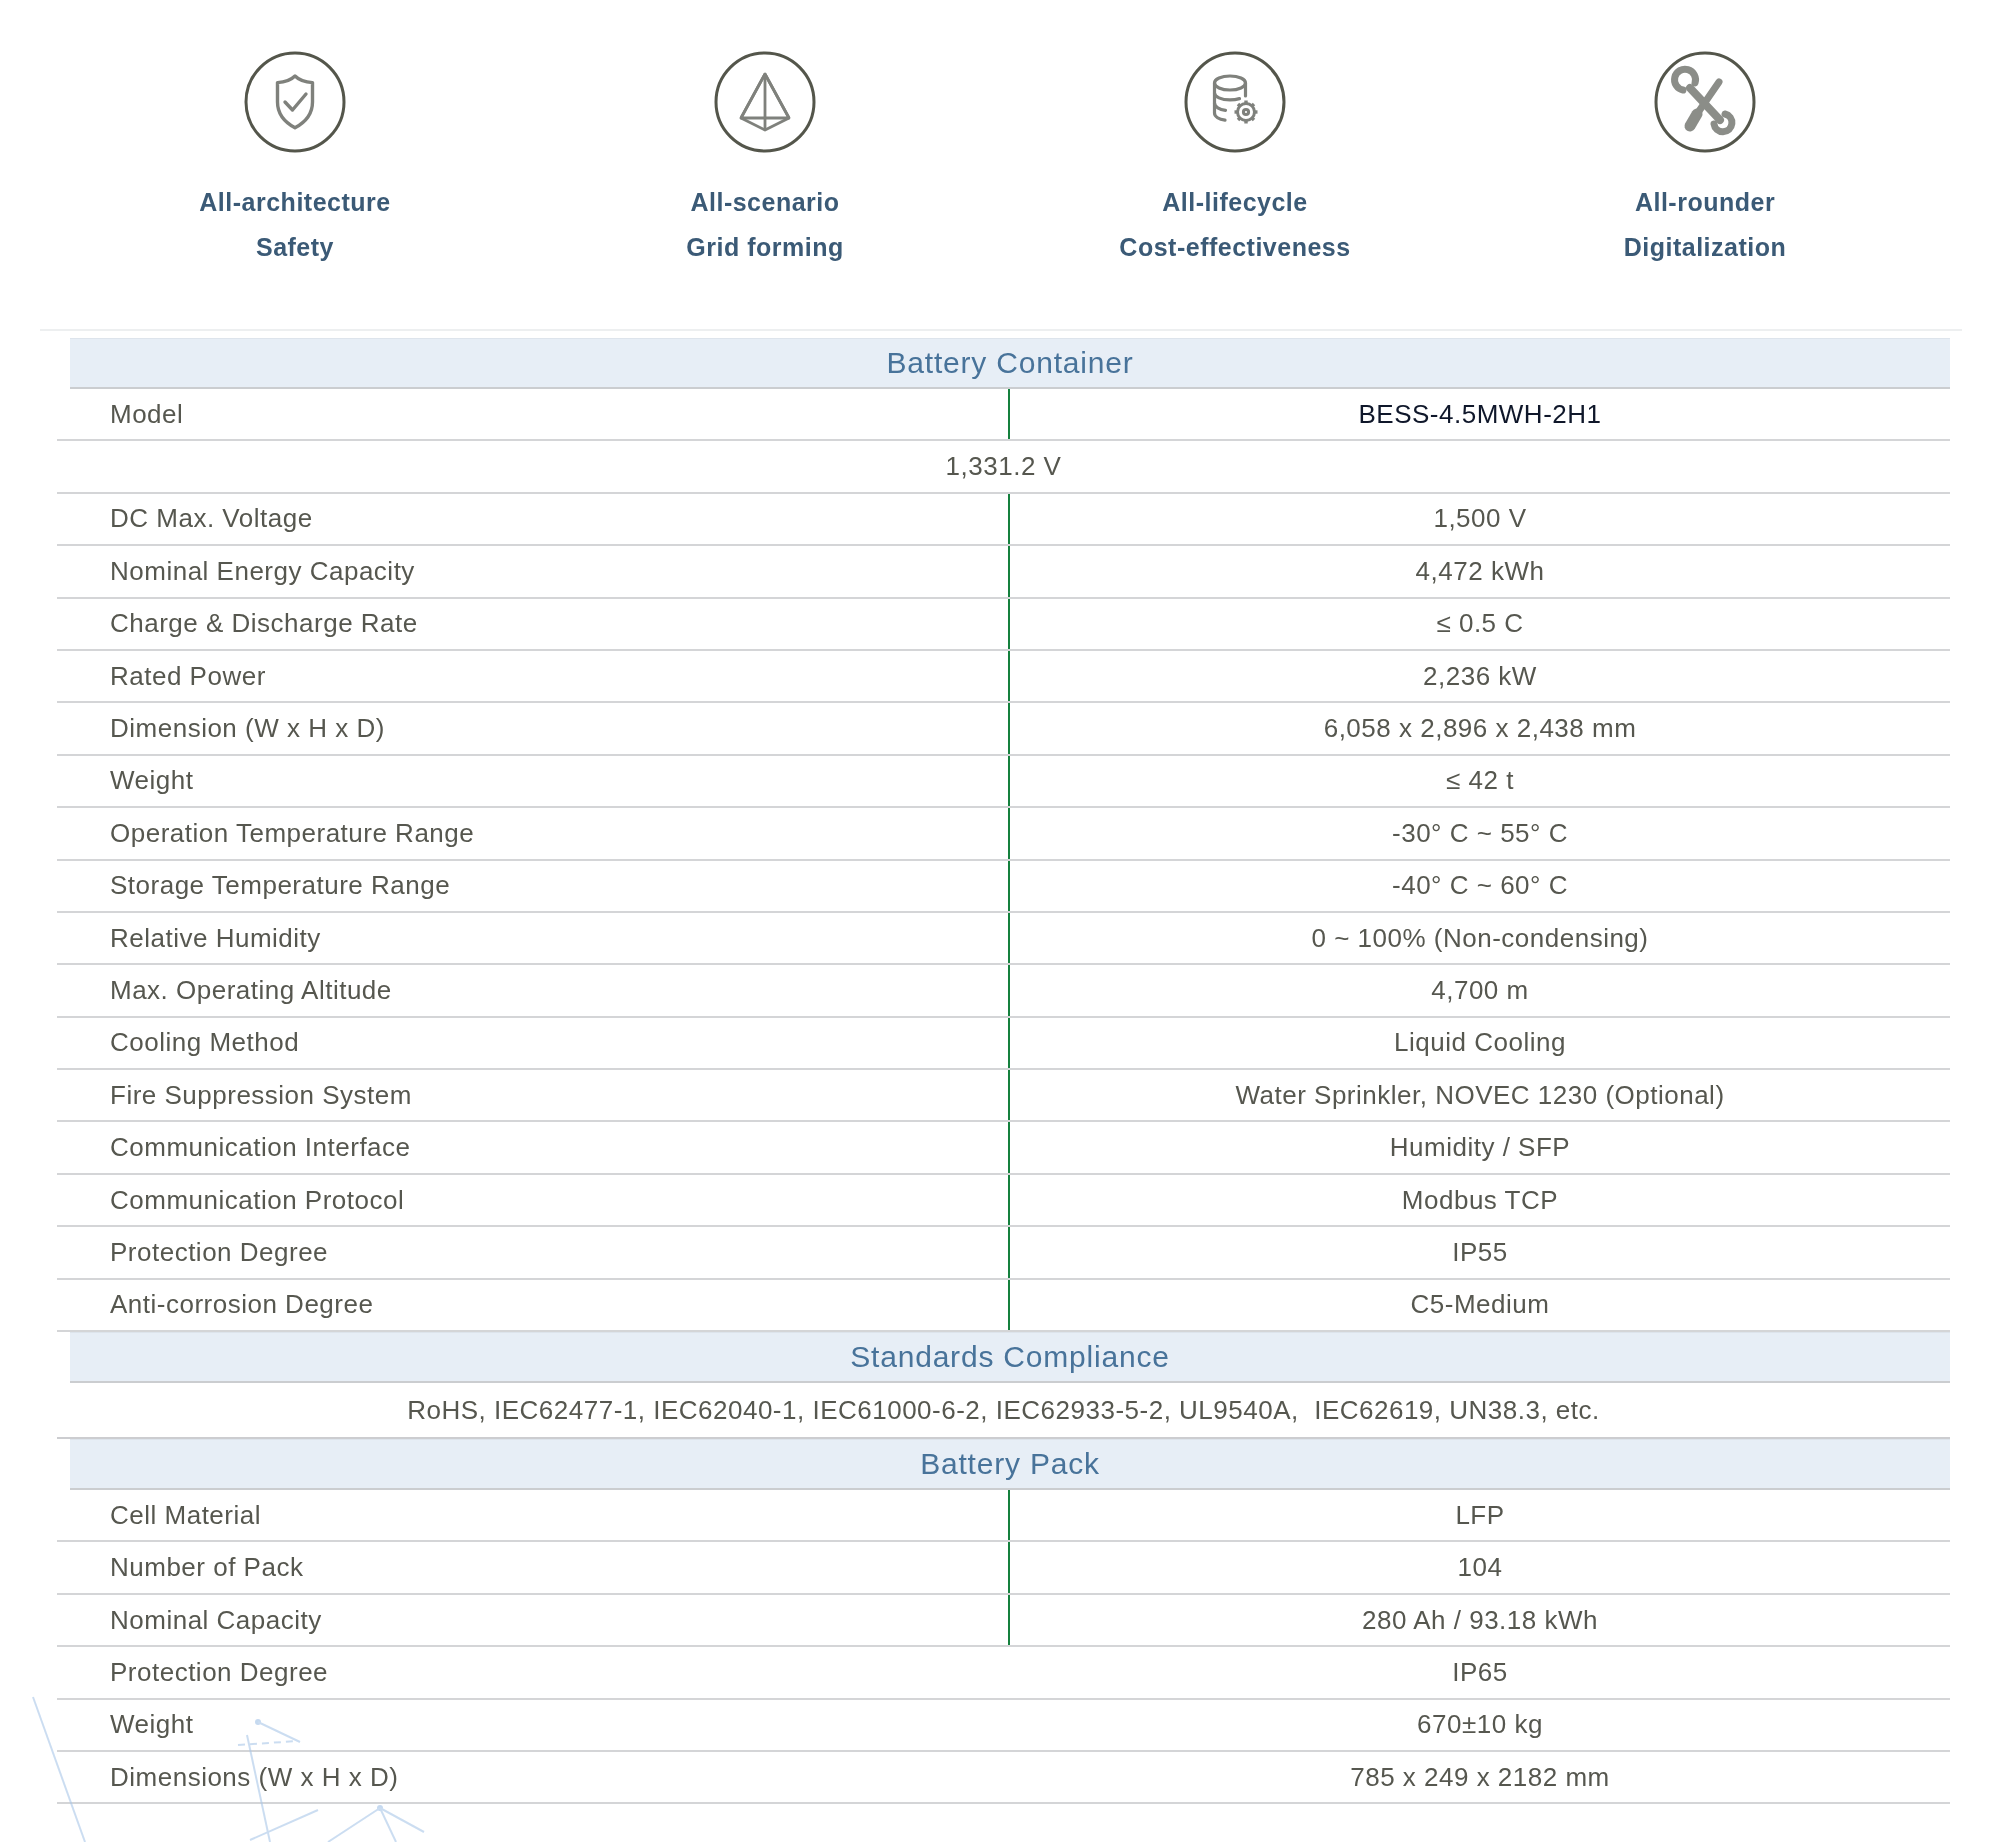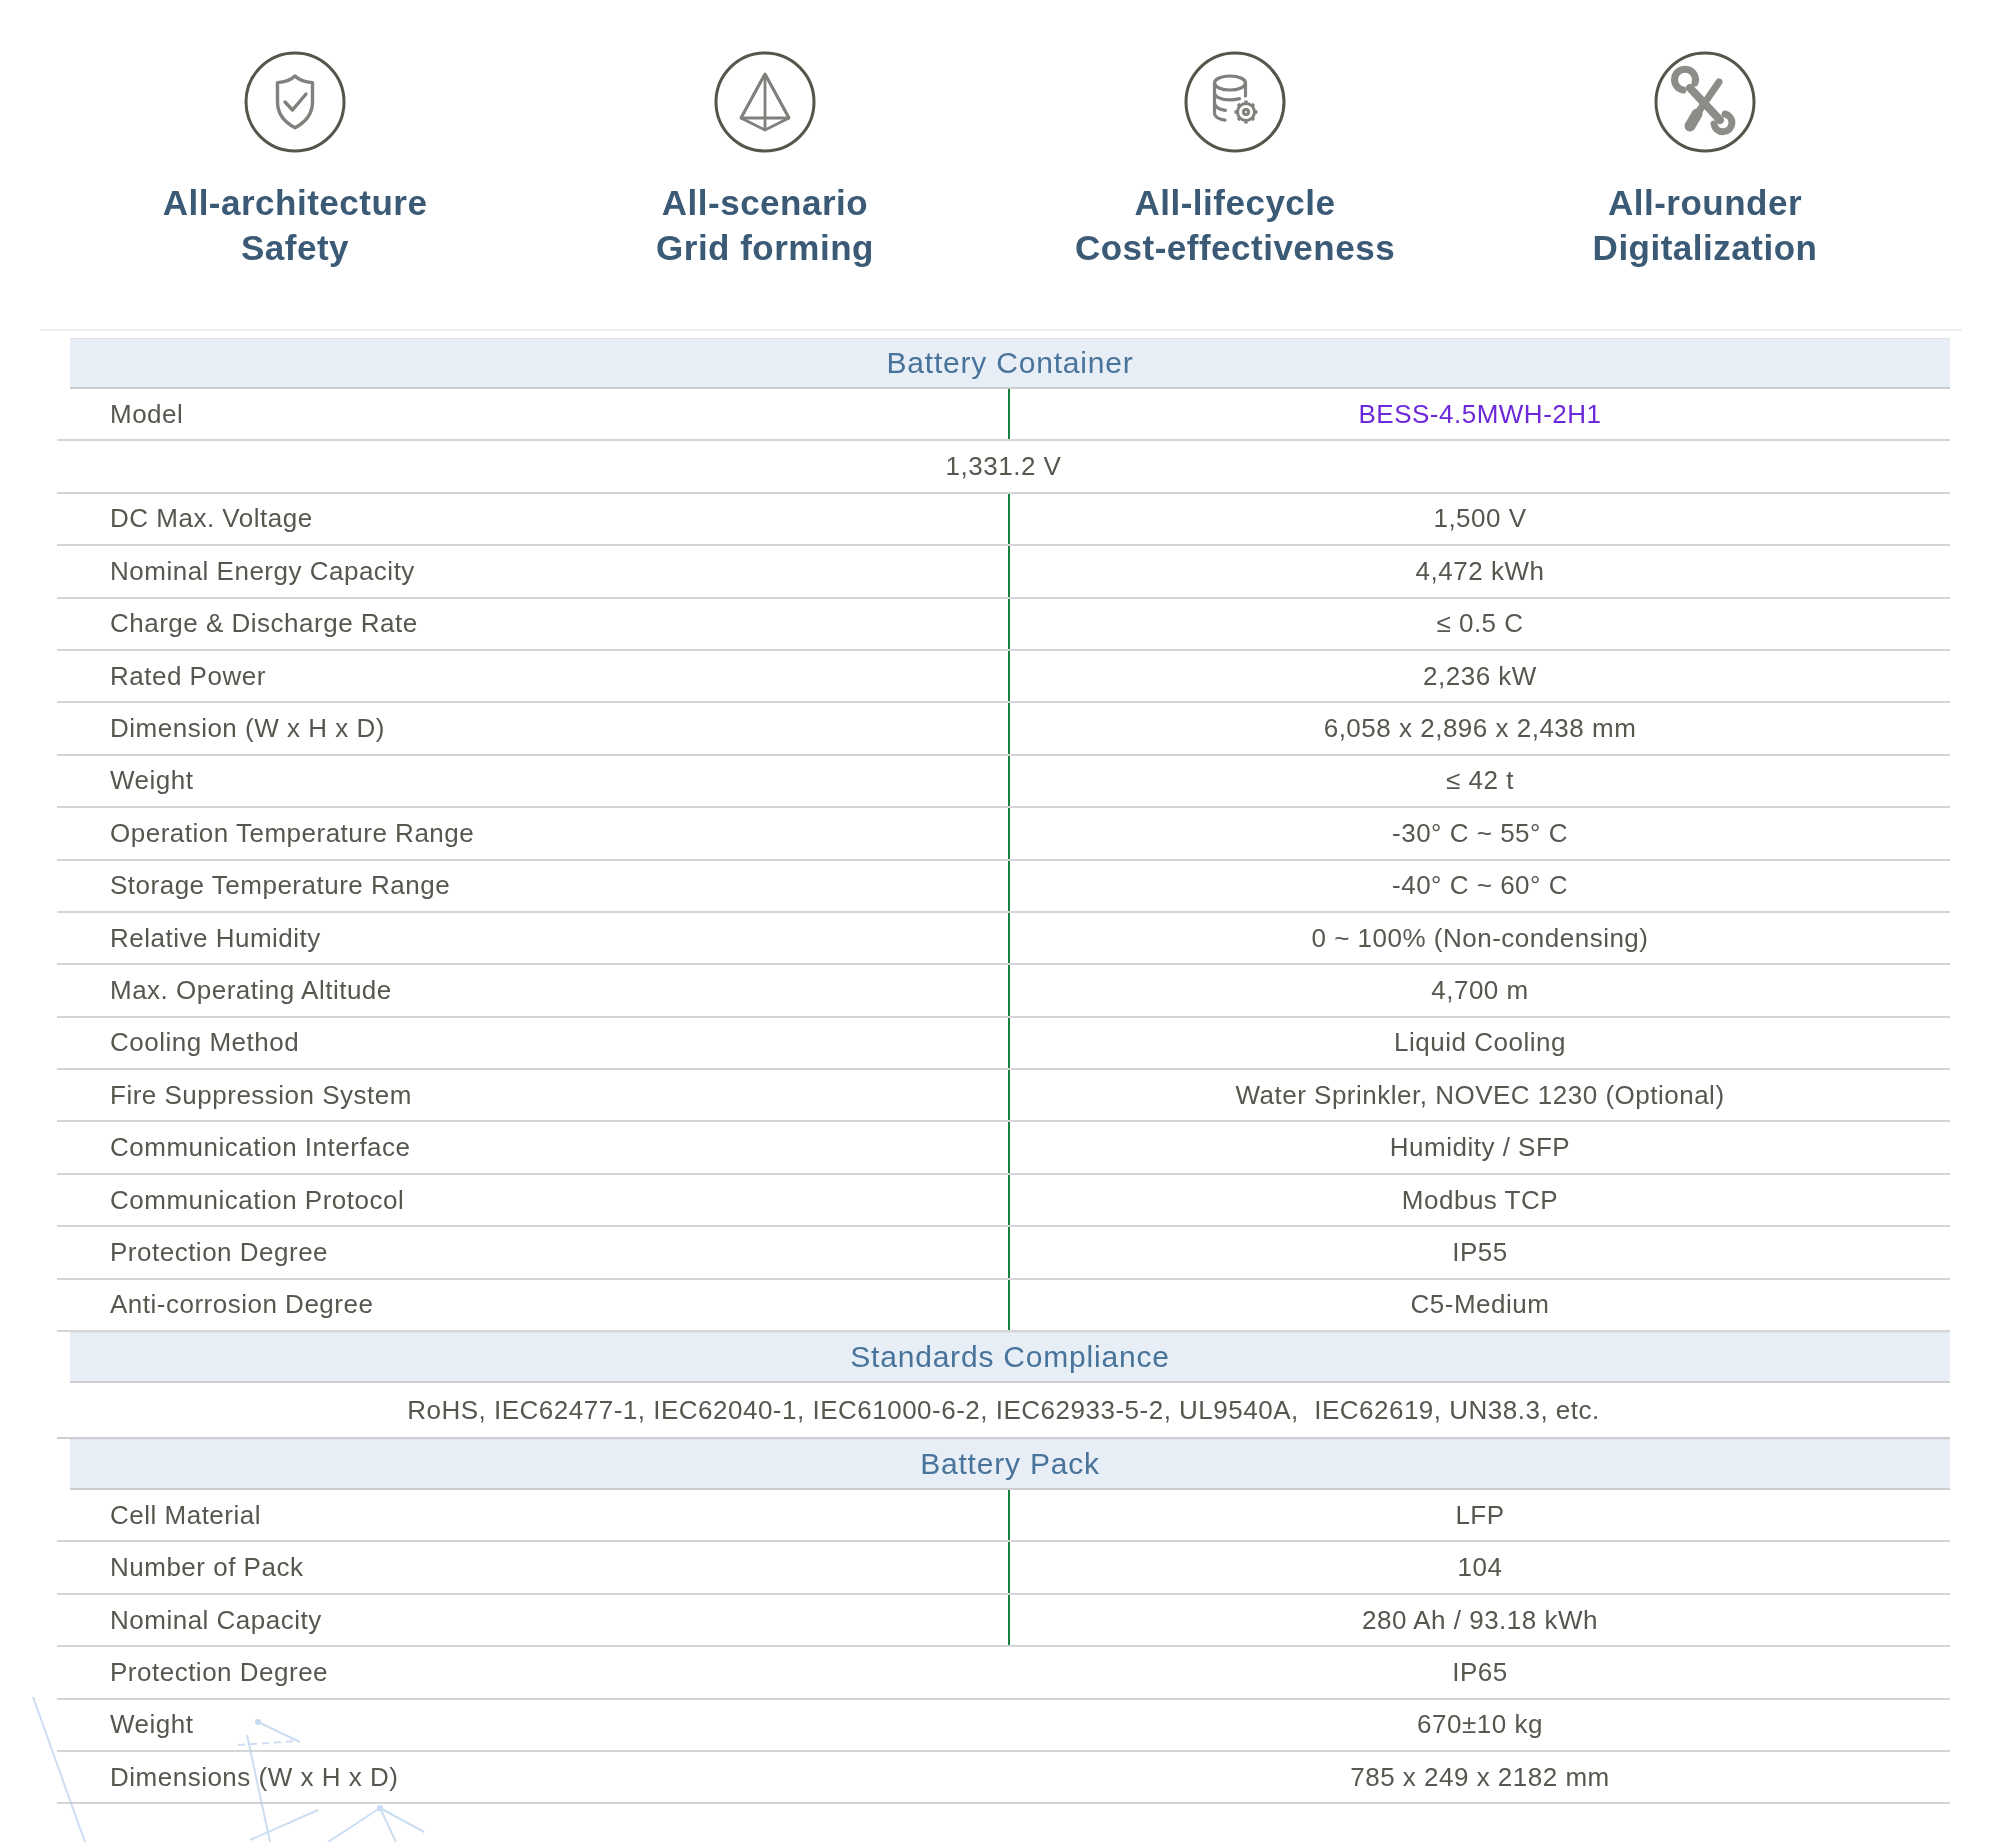--- a/index.html
+++ b/index.html
@@ -5,42 +5,42 @@
   html,body{margin:0;padding:0;}
   body{
     width:2000px;height:1842px;position:relative;background:#ffffff;
     font-family:"Liberation Sans", sans-serif;overflow:hidden;
   }
   
   .features{position:absolute;left:60px;top:50px;width:1880px;display:flex;}
   .feature{flex:1;display:flex;flex-direction:column;align-items:center;}
   .feature svg.badge{width:104px;height:104px;display:block;}
   .caption{
-    margin-top:26px;text-align:center;font-weight:bold;font-size:35px;
+    margin-top:26px;text-align:center;font-weight:bold;font-size:25px;
     line-height:45px;color:#3b5a76;letter-spacing:.5px;
   }
   
   .topline{position:absolute;left:40px;top:329px;width:1922px;height:2px;background:#edeff0;}
   .spec-table{
     position:absolute;left:57px;top:338px;width:1893px;
     font-size:26px;color:#56574f;letter-spacing:.5px;
   }
   .band{
     height:48px;background:#e7eef6;border-top:1px solid #dde4ec;border-bottom:2px solid #cbcdd0;
     display:flex;align-items:center;justify-content:center;
     color:#48739a;font-size:30px;letter-spacing:.8px;margin-left:13px;
   }
   .row{display:flex;align-items:stretch;height:50.4px;border-bottom:2px solid #d4d5d7;}
   .cell-label{
     box-sizing:border-box;width:953px;padding-left:53px;display:flex;align-items:center;
     border-right:2px solid #15803d;
   }
   .row.no-div .cell-label{border-right:2px solid transparent;}
   .cell-value{flex:1;display:flex;align-items:center;justify-content:center;text-align:center;}
-  .accent{color:#6d28d9;}
+  .accent{color:#0f172a;}
   .standards-row{
     height:54px;border-bottom:2px solid #cccdd0;display:flex;align-items:center;justify-content:center;
     white-space:pre;
   }
   
   .sketch{position:absolute;left:0;top:1640px;width:440px;height:202px;}
 </style>
 </head>
 <body>
 

